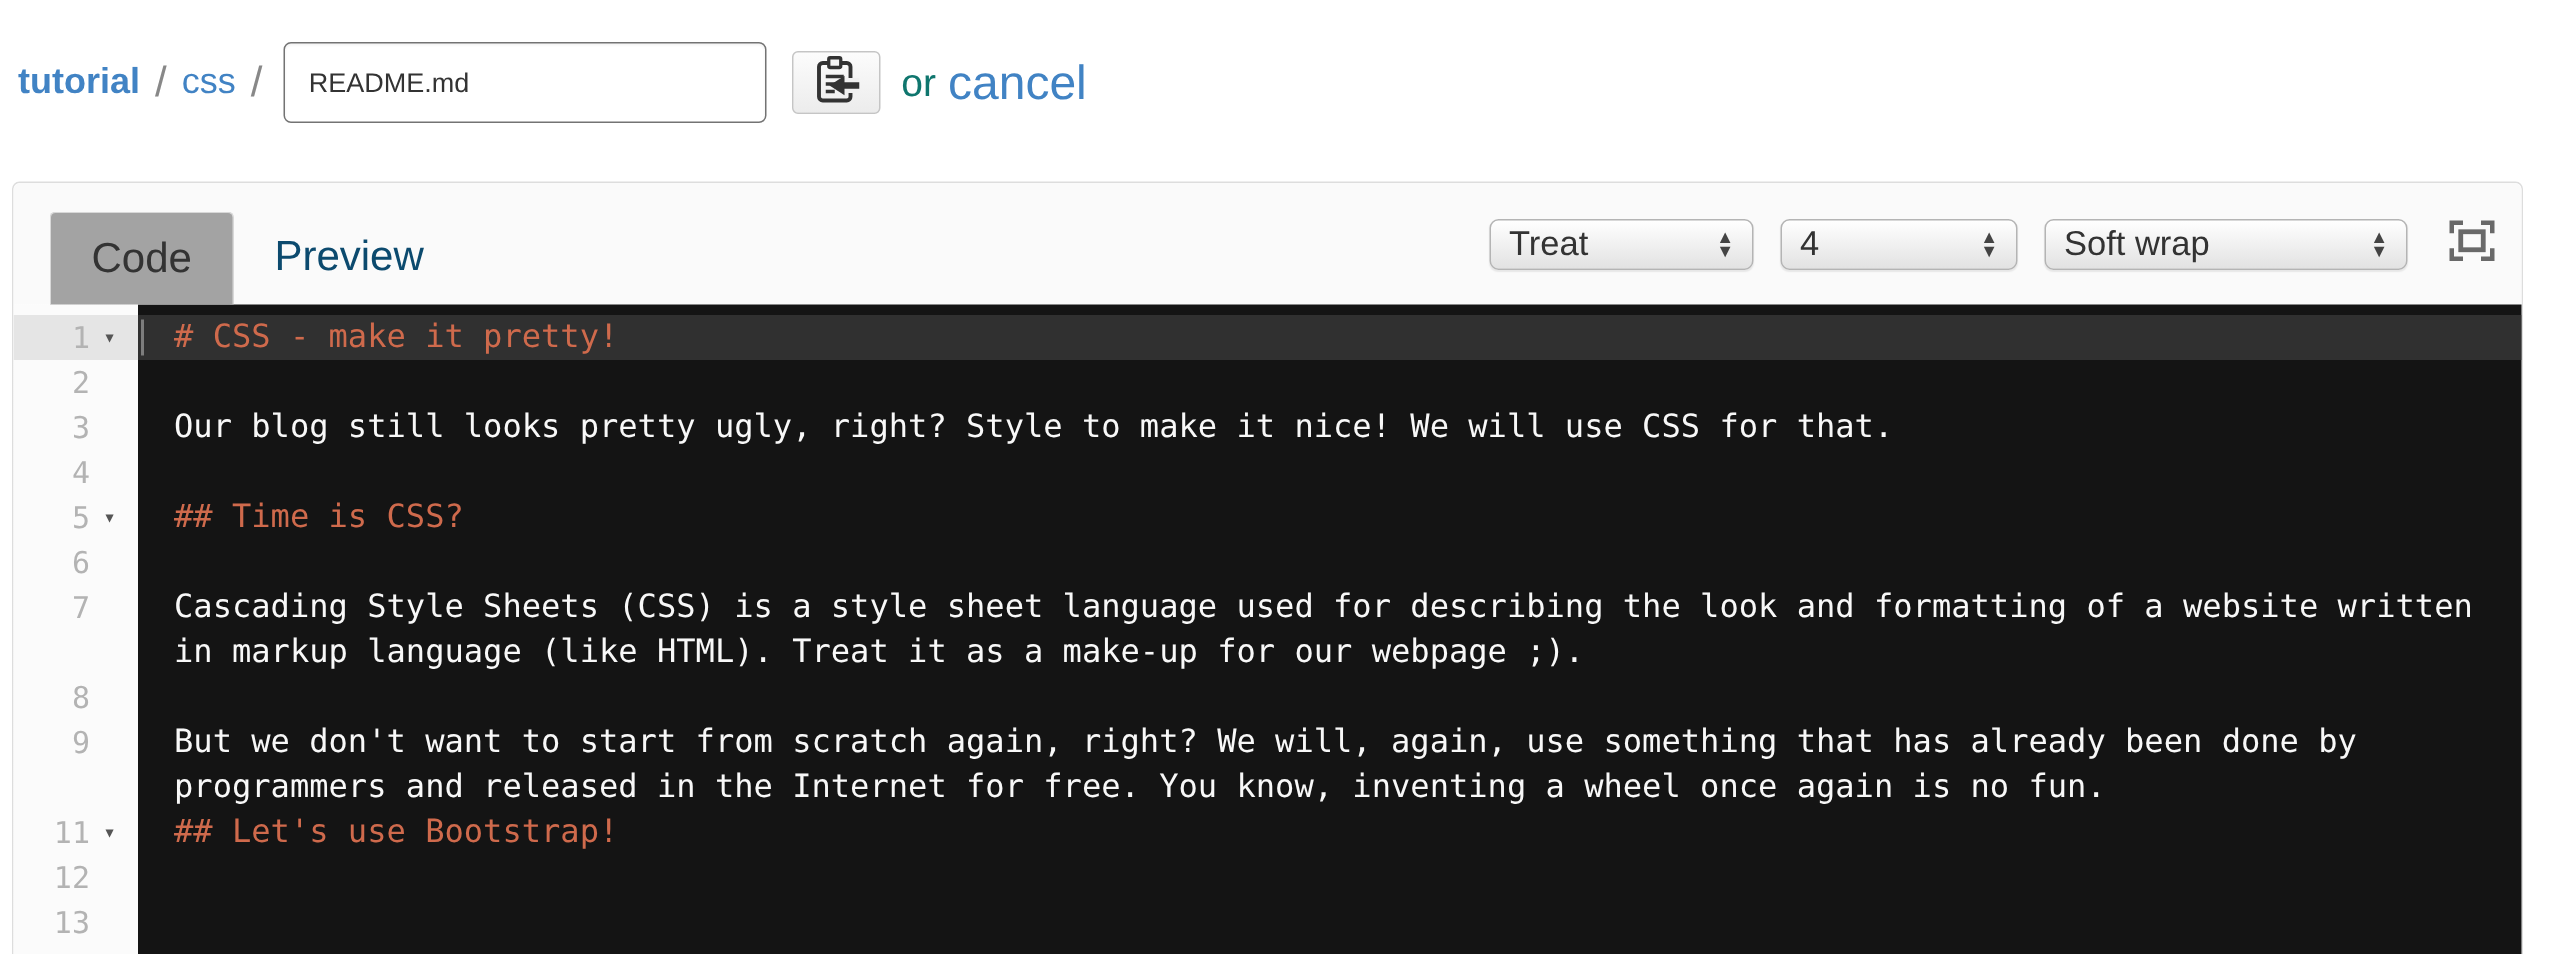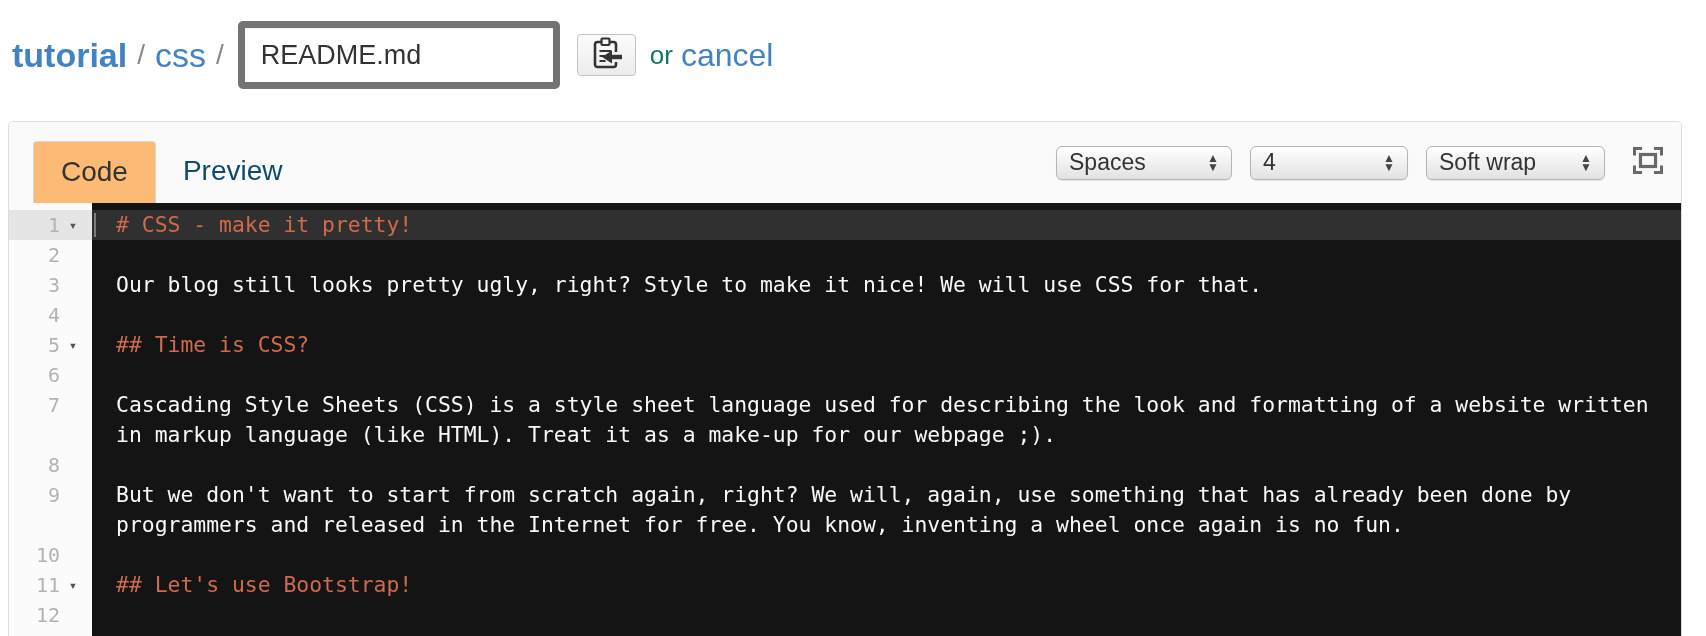--- a/index.html
+++ b/index.html
@@ -1,51 +1,51 @@
 <!DOCTYPE html>
 <html><head>
 <meta charset="utf-8">
 <style>
   * { margin:0; padding:0; box-sizing:border-box; }
   html,body { width:1706px; height:636px; overflow:hidden; background:#fff;
               font-family:"Liberation Sans", sans-serif; }
 
   
   .crumb-row { display:flex; align-items:center; margin:27px 0 0 12px; height:56px; }
-  .crumb-link { color:#4183c4; font-size:34px; text-decoration:none; cursor:pointer; }
+  .crumb-link { color:#4183c4; font-size:24px; text-decoration:none; cursor:pointer; }
   .crumb-repo { font-weight:bold; }
   .crumb-sep { color:#888; font-size:28px; margin:0 10px; }
-  .filename-input { width:322px; height:68px; border:7px solid #737373; border-radius:5px;
-                    font-size:27px; color:#333; padding:0 16px; margin-left:4px;
+  .filename-input { width:322px; height:54px; border:1px solid #737373; border-radius:5px;
+                    font-size:18px; color:#333; padding:0 16px; margin-left:4px;
                     font-family:"Liberation Sans", sans-serif; outline:none;
                     box-shadow:inset 0 1px 2px rgba(0,0,0,0.06); }
   .icon-btn { width:59px; height:42px; margin-left:17px; border:1px solid #c5c5c5; border-radius:4px;
               background:linear-gradient(#fcfcfc,#ececec); display:flex; align-items:center;
               justify-content:center; cursor:pointer; }
   .or-txt { color:#0f766e; font-size:26px; margin-left:14px; }
   .cancel-link { color:#4183c4; font-size:32px; margin-left:8px; text-decoration:none; cursor:pointer; }
 
   
   .editor-box { margin:38px 0 0 8px; width:1674px; height:560px;
                 border:1px solid #ddd; border-radius:5px 5px 0 0; background:#fff; }
   .ed-header { height:81px; background:#fafafa; border-radius:5px 5px 0 0;
                display:flex; align-items:flex-end; }
   .tabs { display:flex; align-items:flex-end; margin-left:24px; height:100%; }
   .tab { height:62px; line-height:60px; padding:0 27px; font-size:28px; color:#0c4a6e; cursor:pointer; }
-  .tab.active { background:#fdba74; color:#333; border:1px solid #d8d8d8; border-bottom:none;
+  .tab.active { background:#a3a3a3; color:#333; border:1px solid #d8d8d8; border-bottom:none;
                 border-radius:4px 4px 0 0; }
   .hdr-spacer { flex:1; }
   .hdr-tools { display:flex; align-items:center; height:100%; padding-right:16px; }
   .sel { height:34px; border:1px solid #b4b4b4; border-radius:6px; margin-left:18px;
          background:linear-gradient(#ffffff,#e2e2e2); box-shadow:0 1px 1px rgba(0,0,0,0.08);
          display:flex; align-items:center; padding:0 12px; cursor:pointer; }
   .sel-value { font-size:23px; color:#333; flex:1; }
   .sel-arrows { display:flex; flex-direction:column; align-items:center; line-height:9px;
                 font-size:12px; color:#444; margin-left:12px; }
-  .sel-w1 { width:176px; } .sel-w2 { width:158px; } .sel-w3 { width:179px; }
+  .sel-w1 { width:176px; } .sel-w2 { width:158px; } .sel-w3 { width:242px; }
   .fullscreen-btn { margin-left:26px; cursor:pointer; display:flex; align-items:center; }
 
   
   .ed-body { height:478px; padding-top:7px; overflow:hidden;
              background:linear-gradient(to right, #fbfbfb 83px, #141414 83px);
              font-family:"DejaVu Sans Mono", monospace; }
   .ed-row { display:flex; min-height:30px; }
   .gutter-cell { width:83px; flex:0 0 83px; display:flex; }
   .ed-row.active .gutter-cell { background:#e5e5e5; }
   .ln { display:block; width:51px; text-align:right; color:#b3b3b3; font-size:20px;
@@ -87,21 +87,21 @@
 
 <div class="editor-box">
   <div class="ed-header">
     <div class="tabs">
       <div class="tab active">Code</div>
       <div class="tab">Preview</div>
     </div>
     <div class="hdr-spacer"></div>
     <div class="hdr-tools">
       <div class="sel sel-w1">
-        <span class="sel-value">Spaces</span>
+        <span class="sel-value">Treat</span>
         <span class="sel-arrows">
             <span>▲</span>
             <span>▼</span>
           </span>
       </div>
       <div class="sel sel-w2">
         <span class="sel-value">4</span>
         <span class="sel-arrows">
             <span>▲</span>
             <span>▼</span>
@@ -201,29 +201,20 @@
   </div>
       <div class="ed-row">
     <div class="gutter-cell">
       <span class="ln">9</span>
       <span class="fold">▾</span>
     </div>
     <div class="code-area">
       <span class="code-text">But we don't want to start from scratch again, right? We will, again, use something that has already been done by programmers and released in the Internet for free. You know, inventing a wheel once again is no fun.</span>
     </div>
   </div>
-      <div class="ed-row">
-    <div class="gutter-cell">
-      <span class="ln">10</span>
-      <span class="fold">▾</span>
-    </div>
-    <div class="code-area">
-      <span class="code-text"></span>
-    </div>
-  </div>
       <div class="ed-row heading foldable">
     <div class="gutter-cell">
       <span class="ln">11</span>
       <span class="fold">▾</span>
     </div>
     <div class="code-area">
       <span class="code-text">## Let's use Bootstrap!</span>
     </div>
   </div>
       <div class="ed-row">

